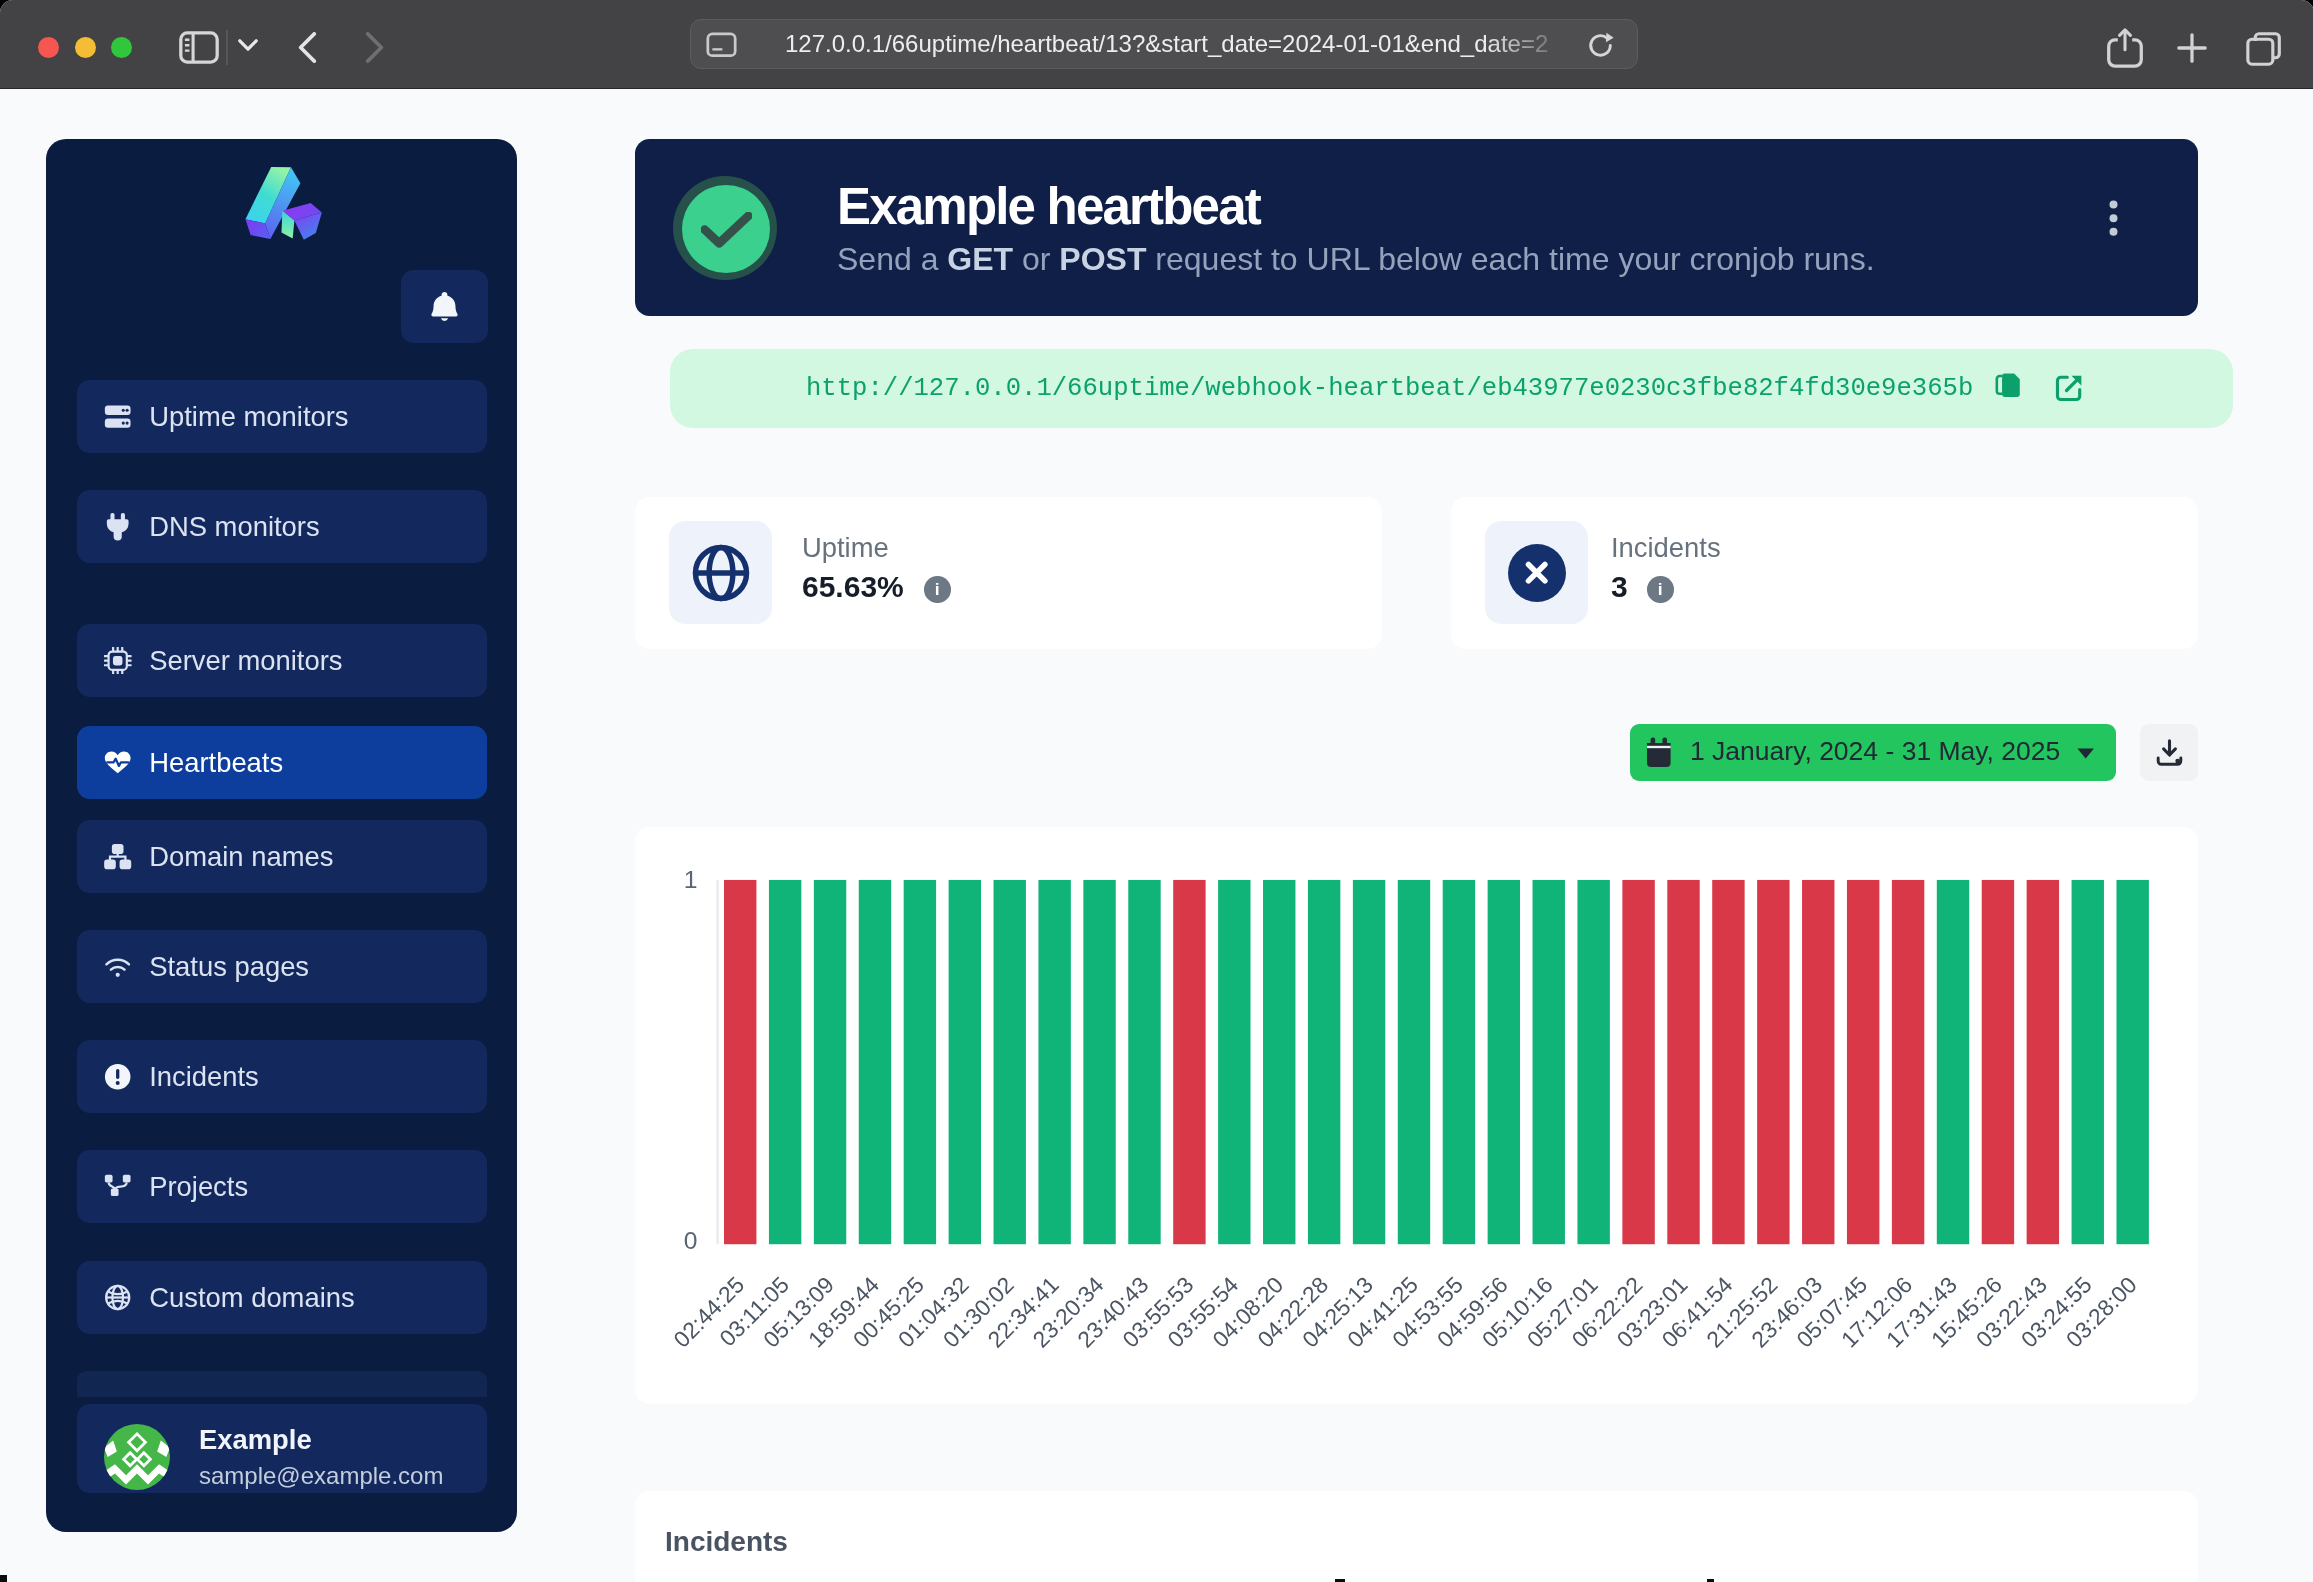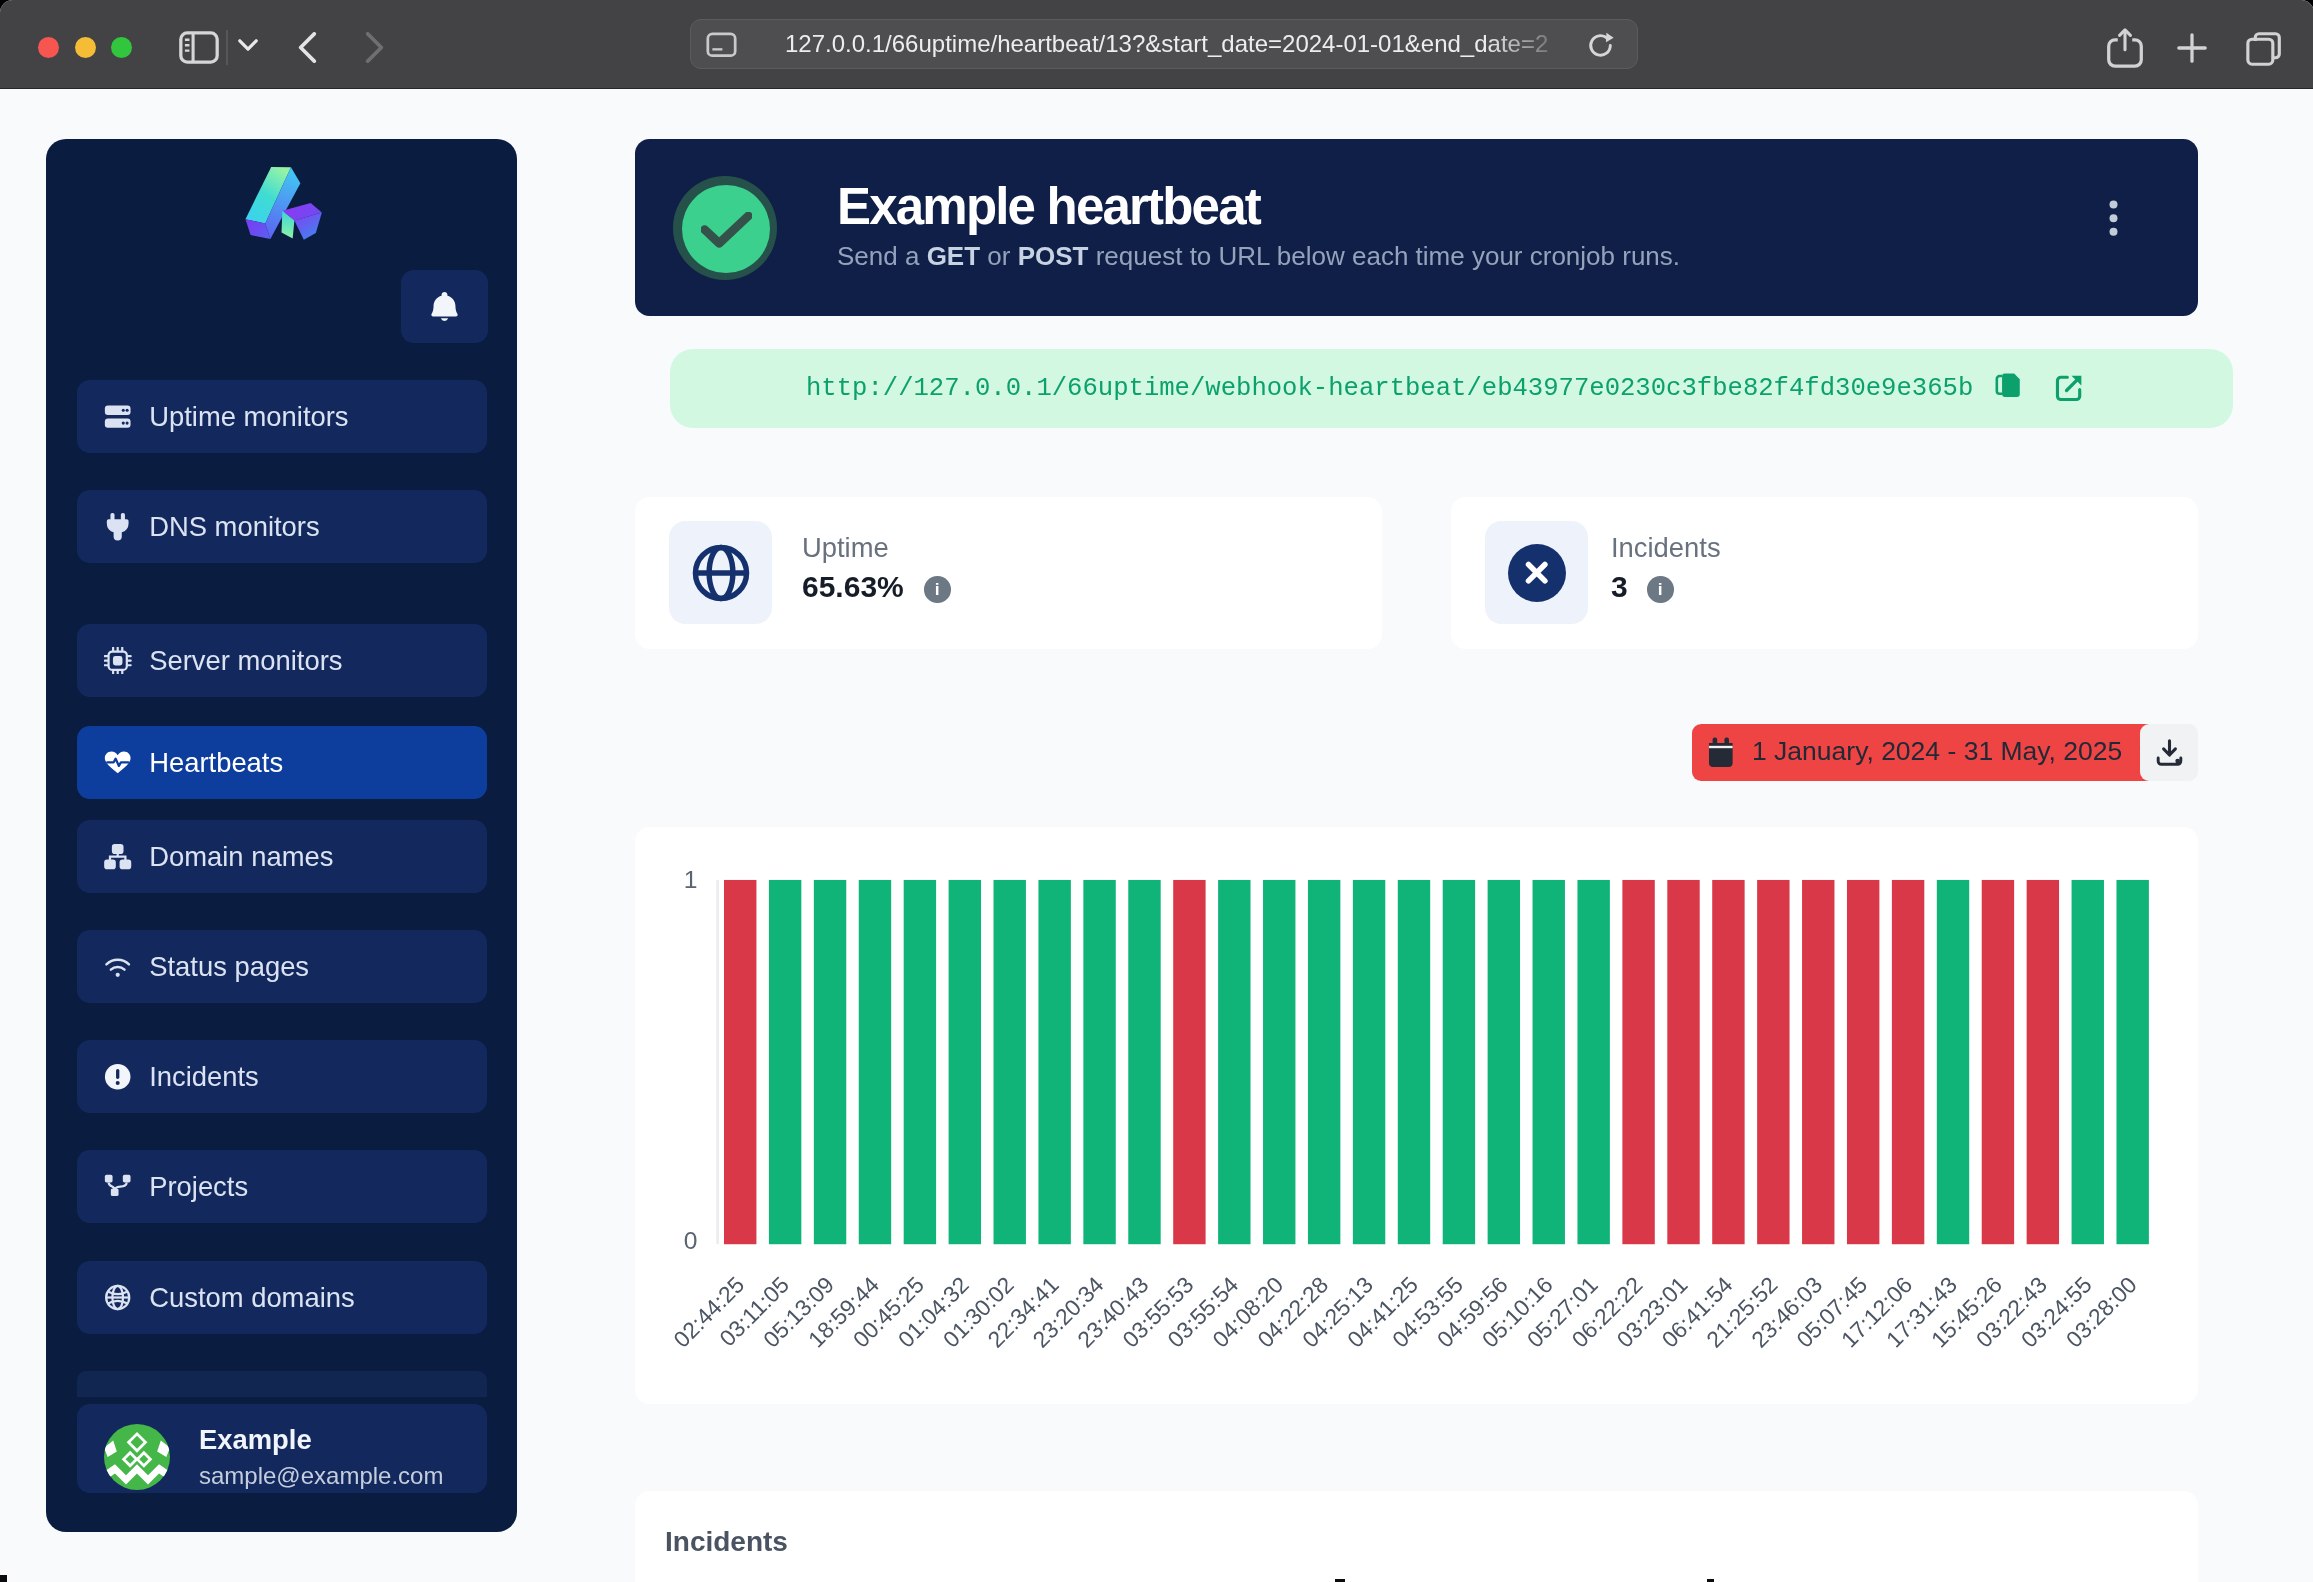--- a/index.html
+++ b/index.html
@@ -20,30 +20,30 @@
 .nav.active { background:#0d3e9e; color:#fff;margin-top:16px; }
 #bellbtn { position:absolute; left:355px; top:131px; width:87px; height:73px; background:#13295d; border-radius:12.8px; display:flex; align-items:center; justify-content:center; }
 #navdash { width:311px; }
 #sliver { position:absolute; left:31px; top:1232px; width:410px; height:25.6px; border-radius:9.1px 9.1px 0 0; background:#112650; }
 #usercard { position:absolute; left:31px; top:1265px; width:410px; height:89px; background:#13295d; border-radius:12.8px; }
 #usercard .nm { position:absolute; left:122px; top:20px; font-size:27.4px; font-weight:700; color:#f1f5fb; }
 #usercard .em { position:absolute; left:122px; top:58px; font-size:24px; color:#c3cddd; }
 
 #header { position:absolute; left:635px; top:139px; width:1563px; height:177px; background:#101f47; border-radius:14.6px; }
 #header h1 { position:absolute; left:202px; top:38px; font-size:51px; letter-spacing:-1.8px; font-weight:700; color:#fff; }
-#header .sub { position:absolute; left:202px; top:102px; font-size:26px; color:#94a3bb; }
+#header .sub { position:absolute; left:202px; top:102px; font-size:32px; color:#94a3bb; }
 #header .sub b { color:#c7d2e2; }
 #banner { position:absolute; left:635px; top:349px; width:1563px; height:79px; background:#d2f8e2; border-radius:23px; font-family:"Liberation Mono",monospace;margin-left:35px; }
 #banner .url { position:absolute; left:136px; top:0; line-height:79px; font-size:25.6px; color:#0ca16c; }
 .card { position:absolute; background:#fff; border-radius:14.6px; }
 .isq { position:absolute; left:34px; top:24px; width:103px; height:103px; border-radius:16.4px; background:#eef2fb; display:flex; align-items:center; justify-content:center; }
 .slab { position:absolute; left:167px; top:35px; font-size:27.4px; color:#68727f; }
 .sval { position:absolute; left:167px; top:73px; font-size:30px; font-weight:700; color:#161d29; }
 .info { position:absolute; top:79px; width:26.5px; height:26.5px; border-radius:50%; background:#6c7884; color:#fff; font-size:17.4px; font-weight:700; text-align:center; line-height:26.5px; }
-#datebtn { position:absolute; left:1692px; top:724px; width:486px; height:57px; background:#ef4444; border-radius:9.1px; }
+#datebtn { position:absolute; left:1630px; top:724px; width:486px; height:57px; background:#22c55e; border-radius:9.1px; }
 #datebtn .dt { position:absolute; left:60px; top:0; line-height:55px; font-size:26.5px; color:#212936; }
 #dlbtn { position:absolute; left:2140px; top:724px; width:58px; height:57px; background:#f1f2f4; border-radius:9.1px; display:flex; align-items:center; justify-content:center; }
 #chartcard { position:absolute; left:635px; top:827px; width:1563px; height:577px; background:#fff; border-radius:14.6px; }
 #incicard { position:absolute; left:635px; top:1491px; width:1563px; height:101px; background:#fff; border-radius:14.6px 14.6px 0 0; }
 #incicard .tt { position:absolute; left:30px; top:35px; font-size:28px; font-weight:700; color:#4a5361; }
 .mark { position:absolute; background:#0c0c0c; }
 </style>
 </head>
 <body>
 <div id="win">

